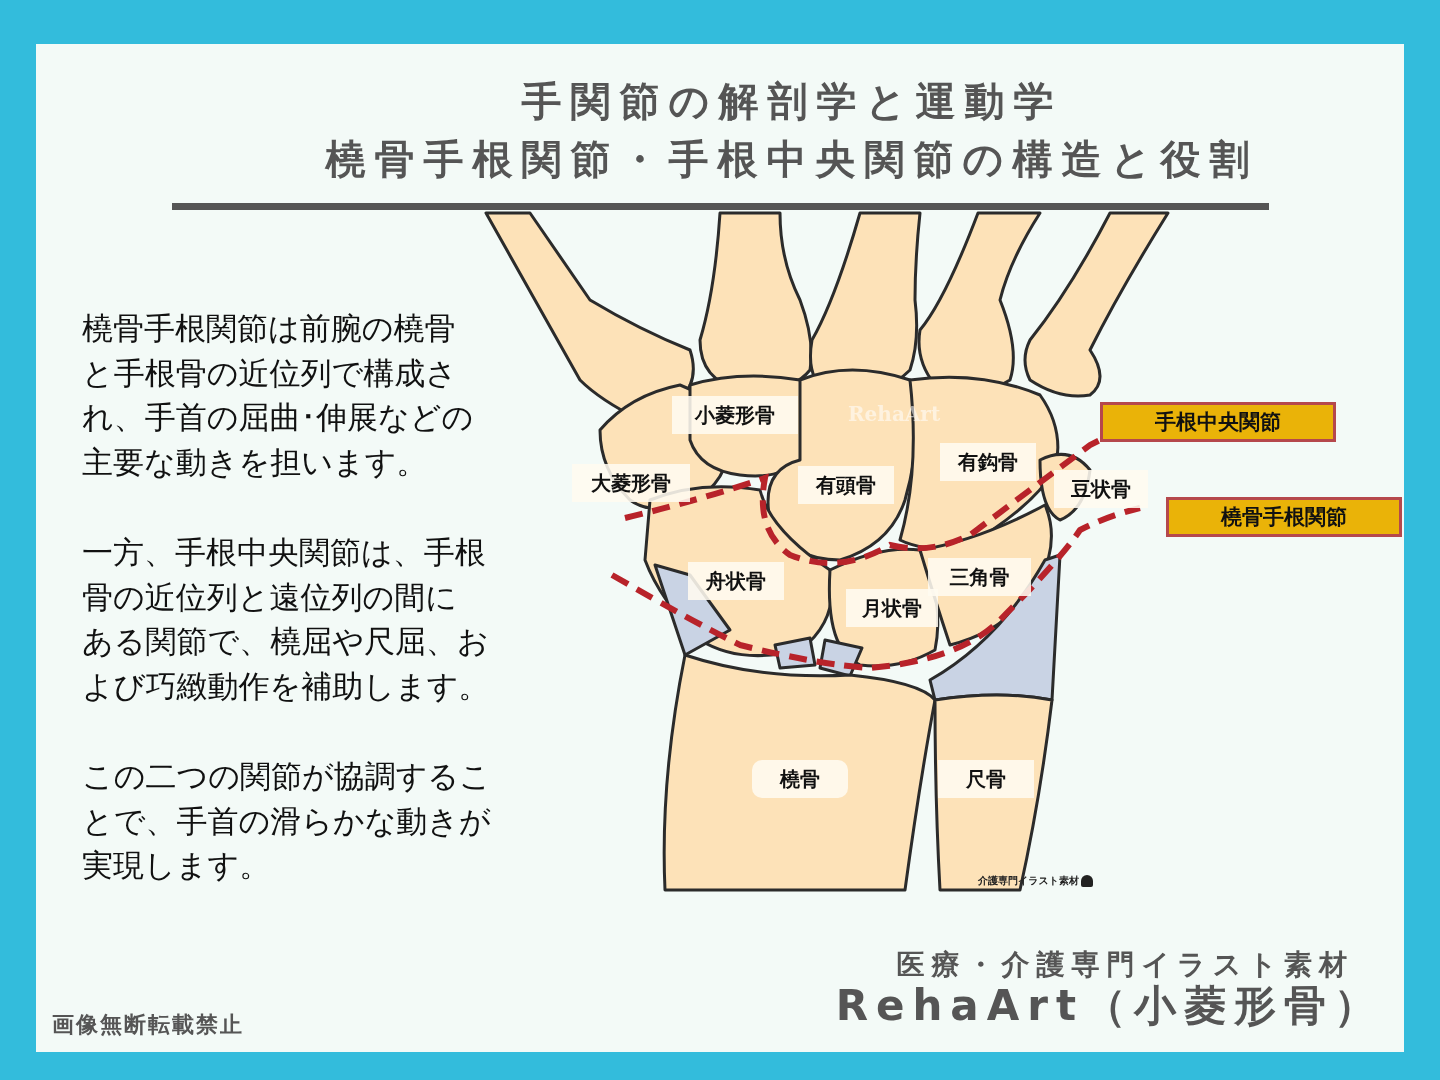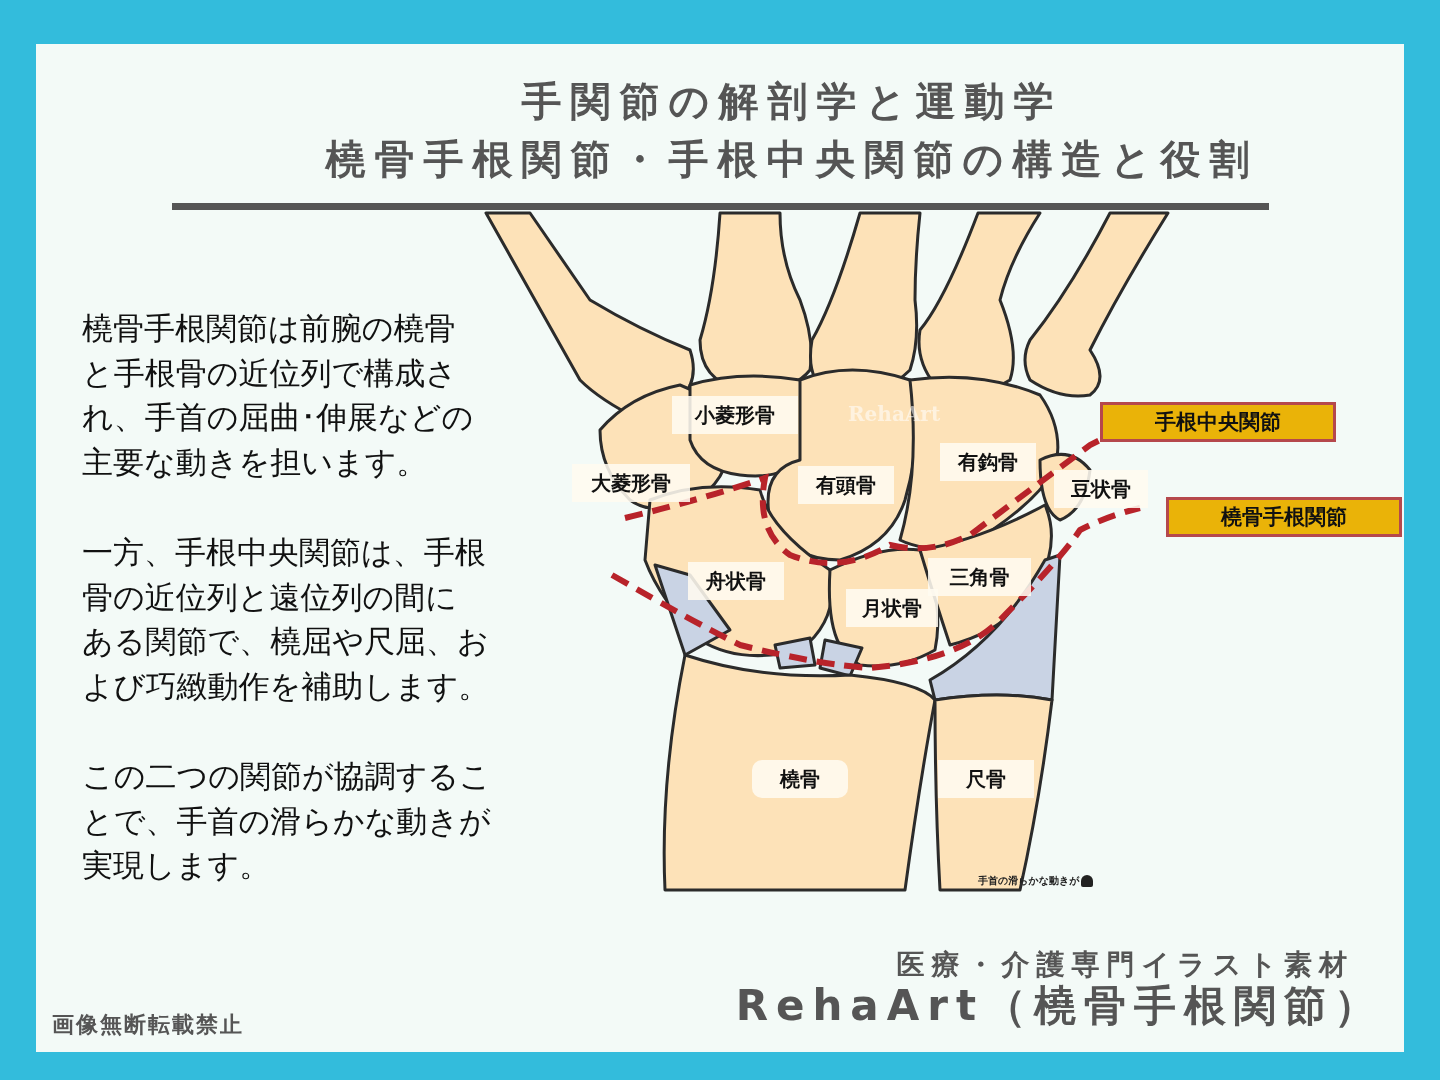--- a/index.html
+++ b/index.html
@@ -94,17 +94,17 @@
 <div class="lbl" style="left:1054px;top:470px;width:94px;">豆状骨</div>
 <div class="lbl" style="left:688px;top:562px;width:96px;">舟状骨</div>
 <div class="lbl" style="left:846px;top:589px;width:92px;">月状骨</div>
 <div class="lbl" style="left:928px;top:558px;width:103px;">三角骨</div>
 <div class="lbl" style="left:752px;top:760px;width:96px;border-radius:10px;">橈骨</div>
 <div class="lbl" style="left:938px;top:760px;width:96px;">尺骨</div>
 
 <div class="box" style="left:1100px;top:402px;width:230px;">手根中央関節</div>
 <div class="box" style="left:1150px;top:497px;width:230px;margin-left:16px;">橈骨手根関節</div>
 
-<div class="credit"><span>手首の滑らかな動きが</span><span class="credit-mark"></span></div>
+<div class="credit"><span>介護専門イラスト素材</span><span class="credit-mark"></span></div>
 
 <div class="brand1">医療・介護専門イラスト素材</div>
-<div class="brand2">RehaArt（橈骨手根関節）</div>
+<div class="brand2">RehaArt（小菱形骨）</div>
 <div class="noreprint">画像無断転載禁止</div>
 
 </body></html>

